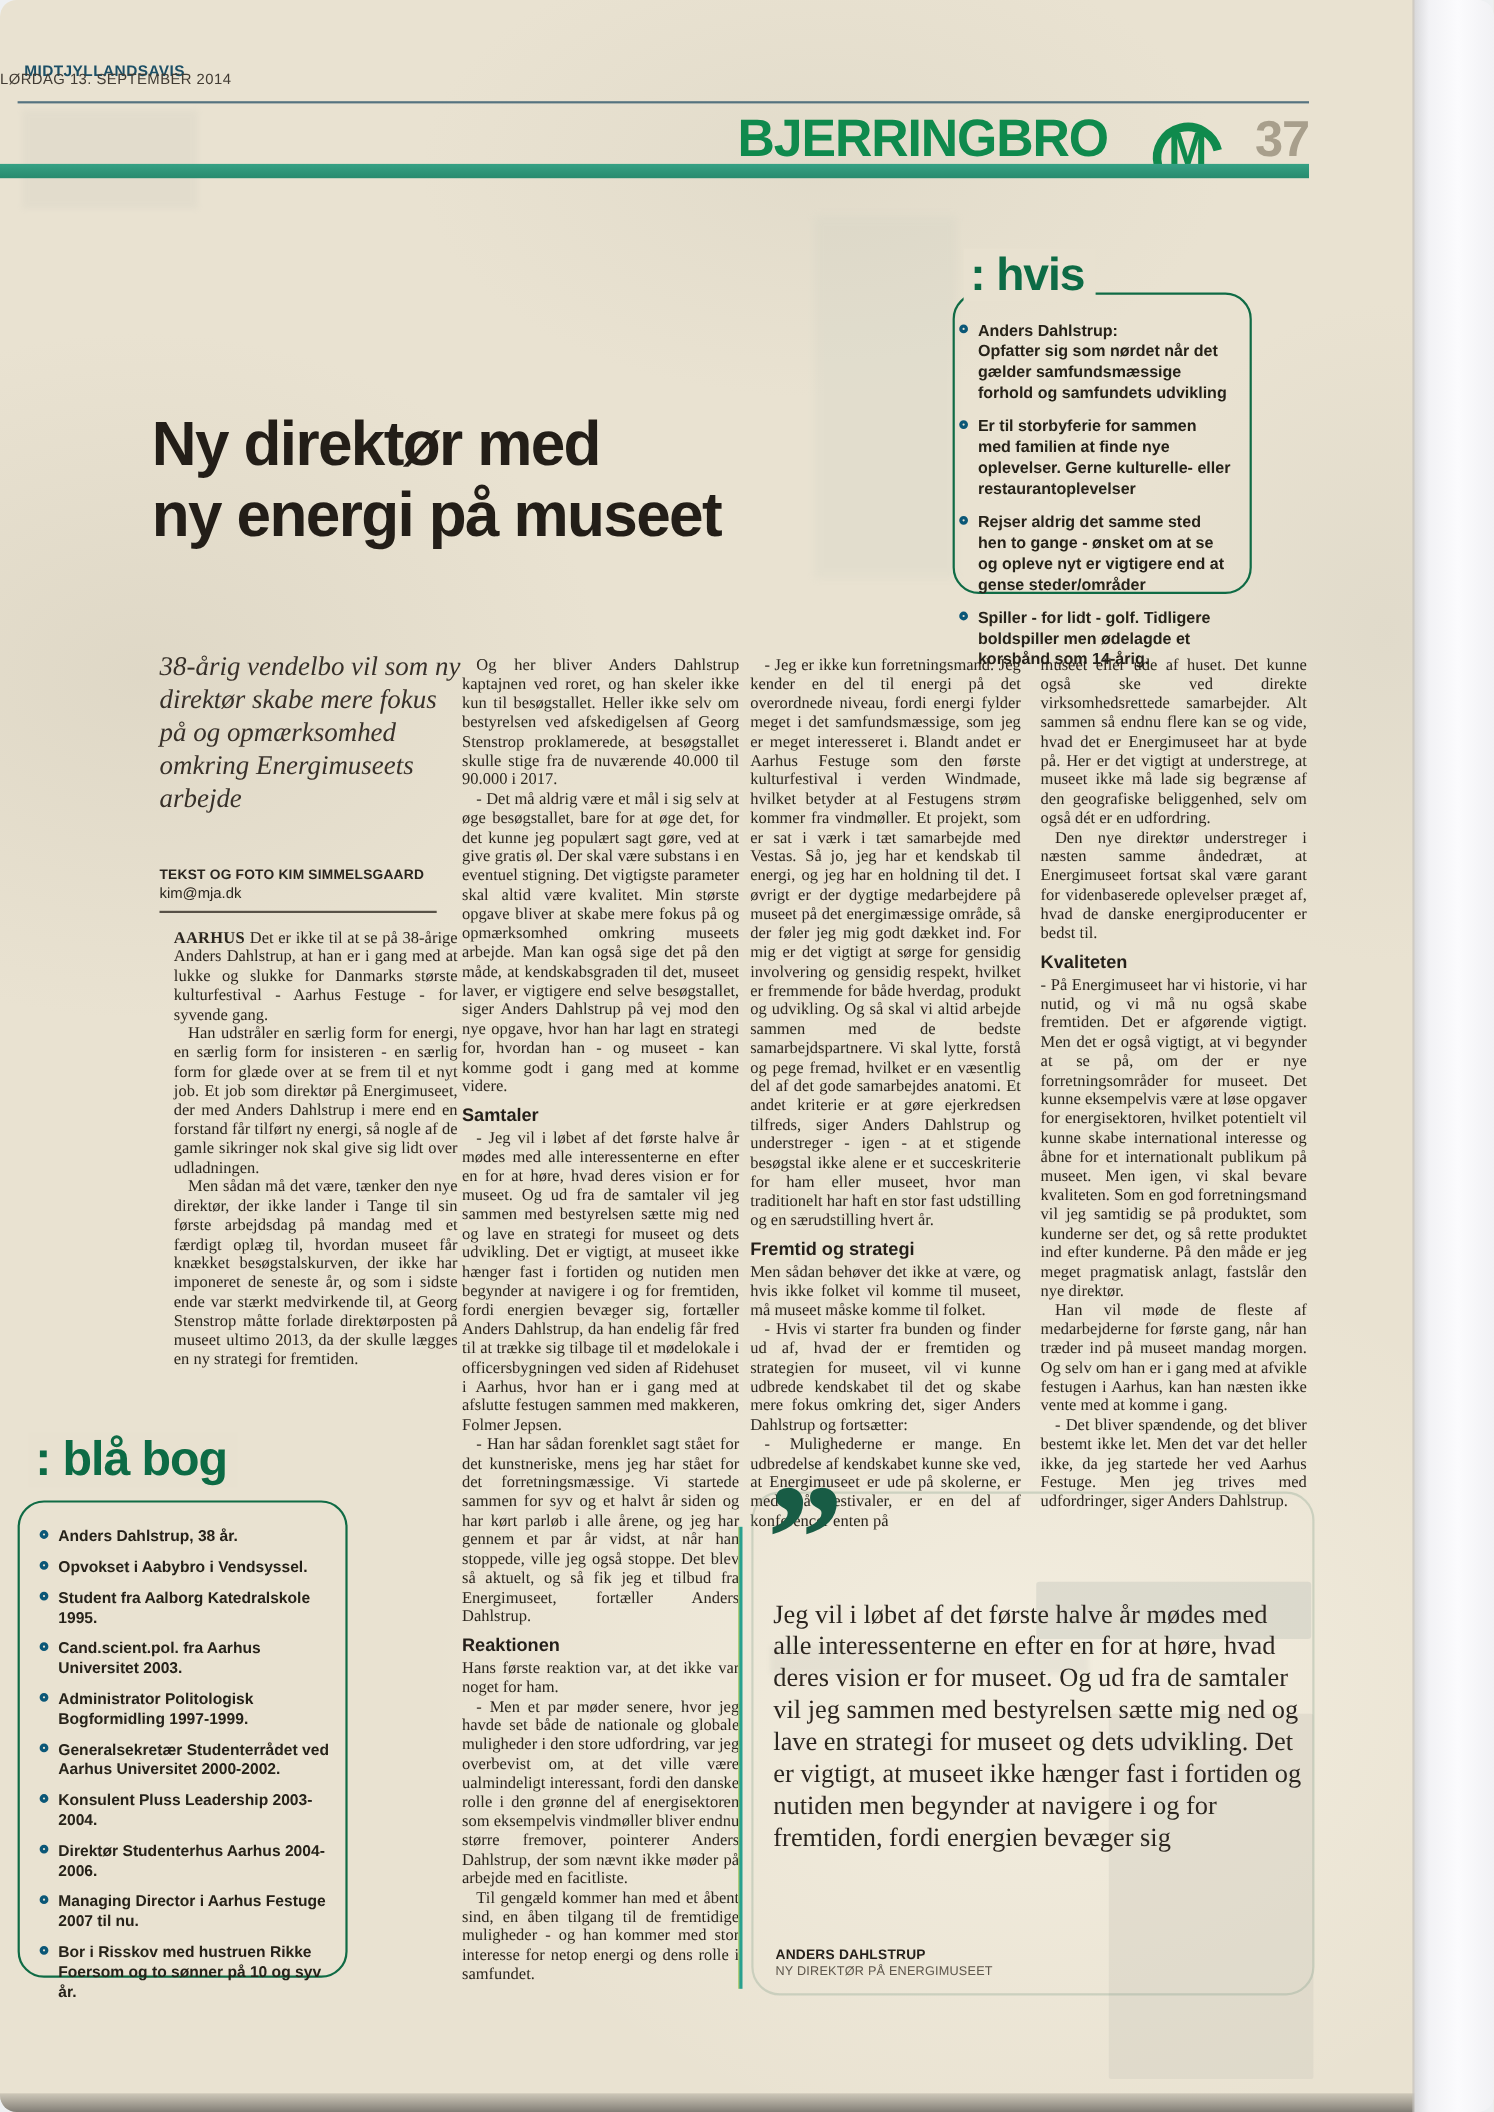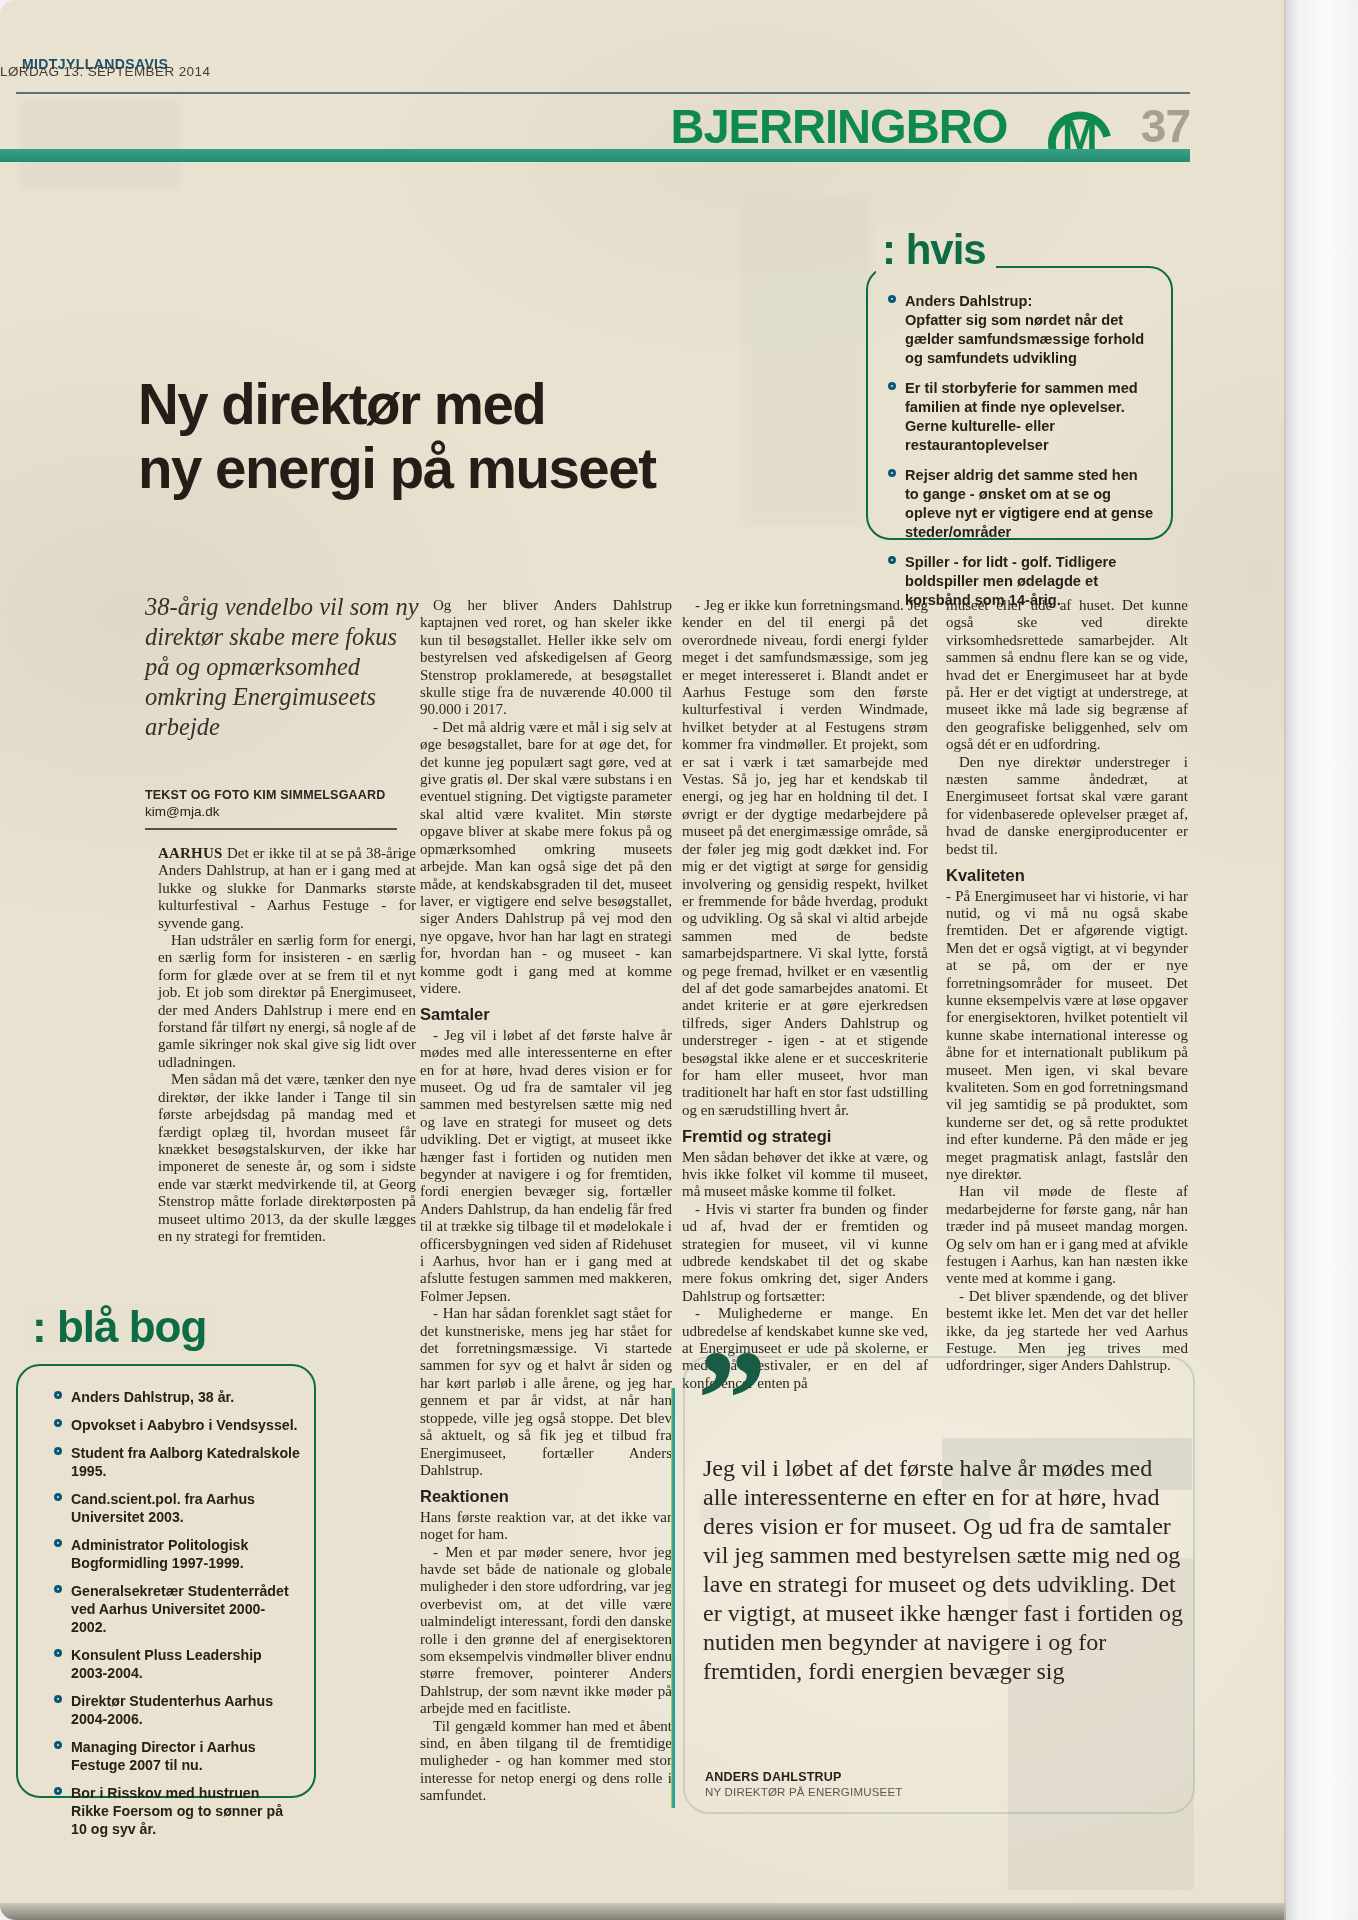--- a/index.html
+++ b/index.html
@@ -33,23 +33,23 @@
   .section-name { font-weight:bold; font-size:48px; letter-spacing:-1px; color:#0f8a4d; transform:scaleX(.98); }
   .page-num { font-weight:bold; font-size:46px; color:#a89f8c; letter-spacing:-1px; }
   .green-bar { position:absolute; left:0; top:149px; width:1190px; height:13px;
     background:linear-gradient(#36a184,#278b6e); }
 
   
   .box-title { position:absolute; font-weight:bold; color:#0d6b45; background:#e8e1d0;
     padding:0 10px 0 6px; z-index:3; letter-spacing:-1px; }
   .bonus-title { left:876px; top:226px; font-size:42px; }
   .greenbox { position:absolute; border:2px solid #0f6b45; border-radius:24px; z-index:2; }
-  .bonus-box { left:866px; top:266px; width:307px; height:274px; padding:24px 16px 0 20px; }
+  .bonus-box { left:866px; top:266px; width:272px; height:274px; padding:24px 16px 0 4px; }
   .blaabog-title { left:26px; top:1302px; font-size:44px; }
-  .blaabog-box { left:16px; top:1364px; width:300px; height:434px; padding:22px 14px 0 36px; }
+  .blaabog-box { left:16px; top:1364px; width:300px; height:434px; padding:22px 14px 0 18px; }
   .bullet-item { display:flex; gap:9px; margin-bottom:10px; font-weight:600;
     font-size:14.6px; line-height:19px; color:#262219; }
   .bonus-box .bullet-item { white-space:pre-line; margin-bottom:11px; }
   .blaabog-box .bullet-item { font-size:14.2px; line-height:18px; margin-bottom:10px; }
   .bullet-ring { flex:none; width:8px; height:8px; border:3px solid #0b5777; border-radius:50%; margin-top:3px; }
 
   
   .headline { position:absolute; left:138px; top:372px; font-weight:bold; font-size:57px;
     line-height:64px; letter-spacing:-1.5px; color:#231e18; transform:scaleX(.99); transform-origin:left top; }
   .lede { position:absolute; left:145px; top:592px; width:274px; font-family:"Liberation Serif", serif;

